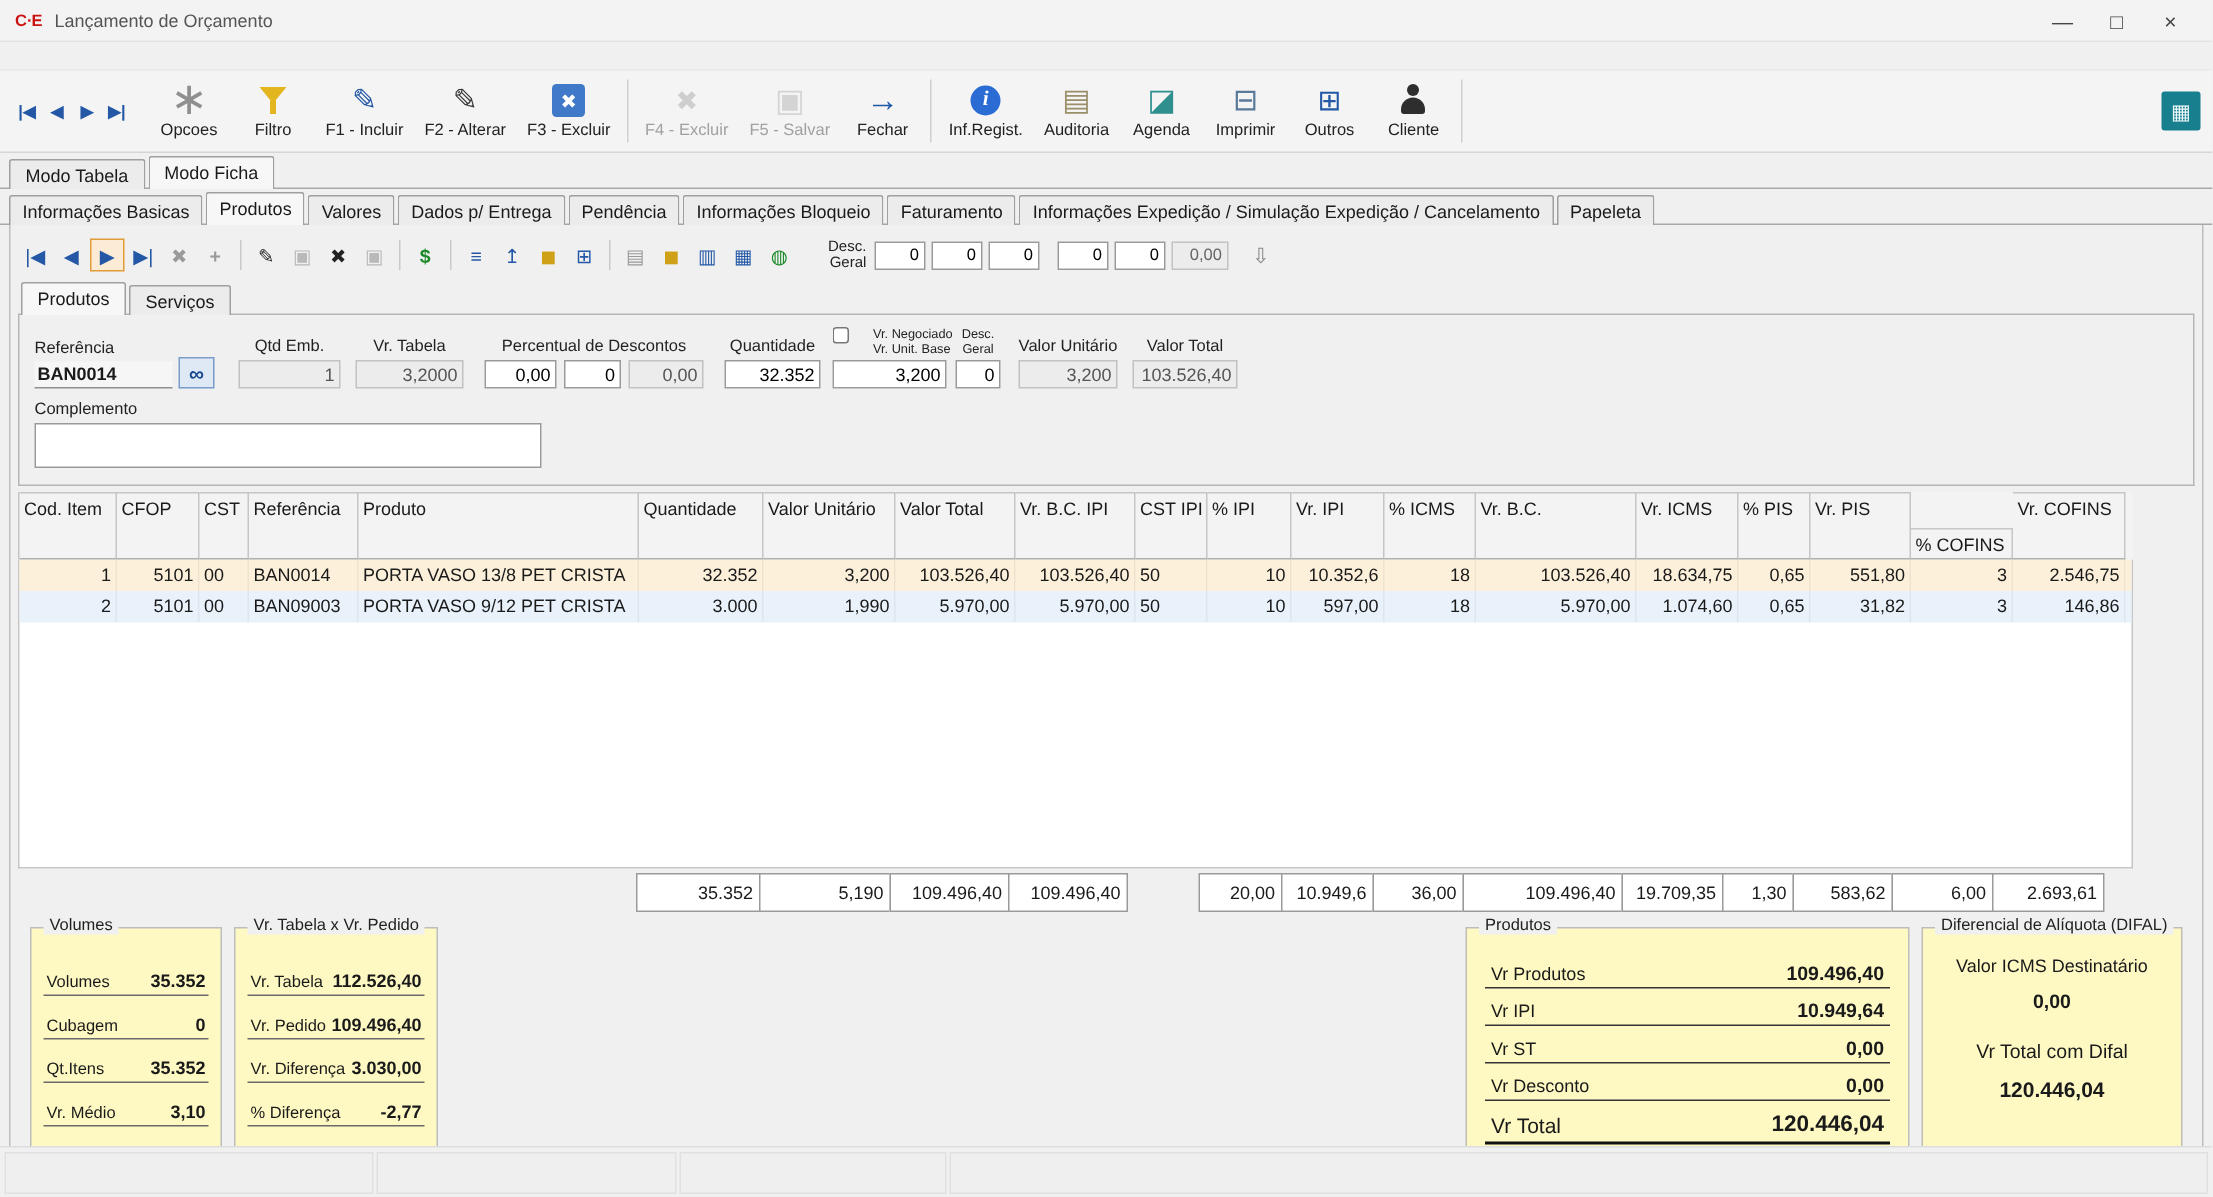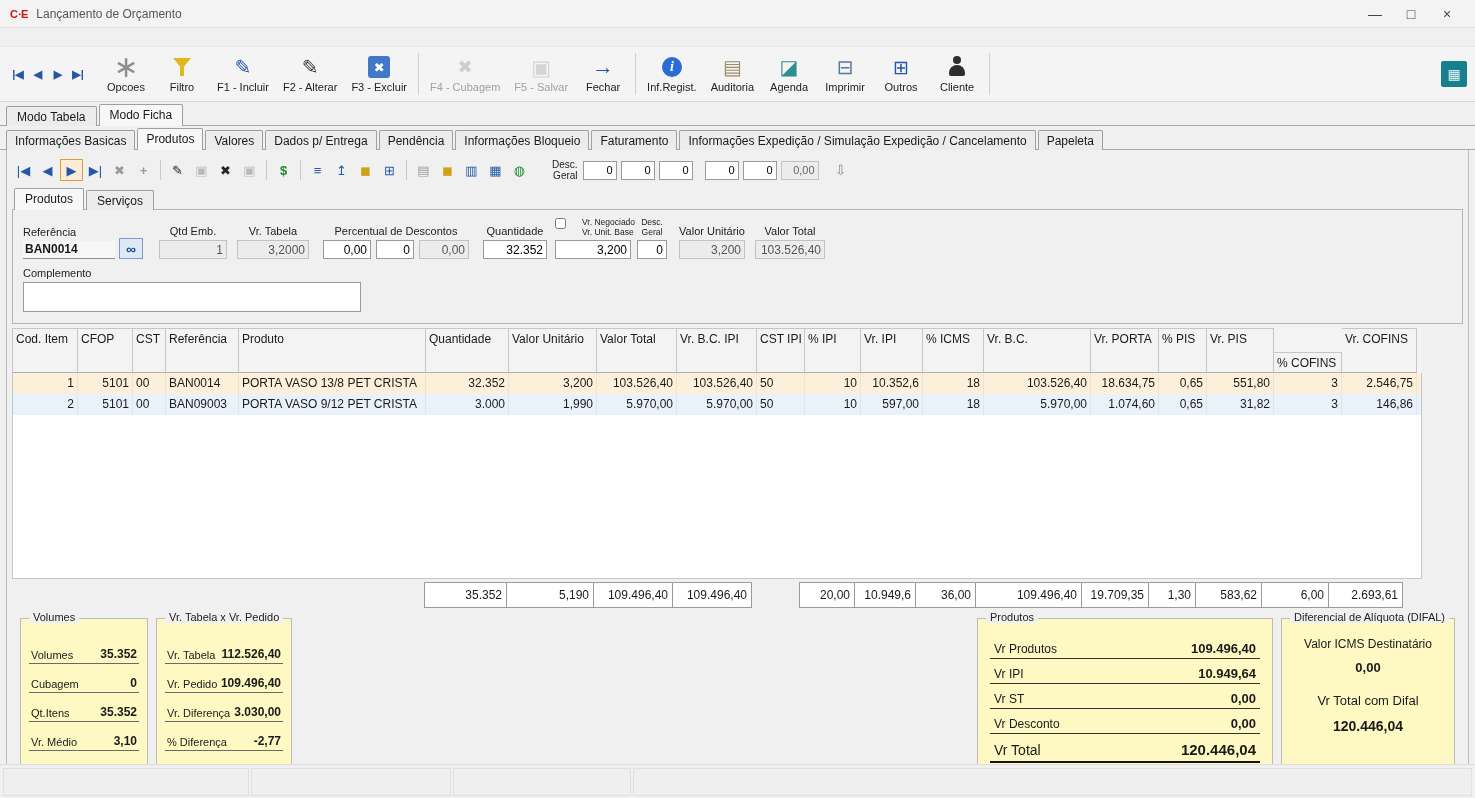--- a/index.html
+++ b/index.html
@@ -179,21 +179,21 @@
           <span class="tbic ic-alter"></span>
           <span class="tblabel">F2 - Alterar</span>
         </button>
         <button class="tbbtn">
           <span class="tbic ic-delete"></span>
           <span class="tblabel">F3 - Excluir</span>
         </button>
         <span class="tbsep"></span>
         <button class="tbbtn disabled">
           <span class="tbic ic-cancel"></span>
-          <span class="tblabel">F4 - Cubagem</span>
+          <span class="tblabel">F4 - Excluir</span>
         </button>
         <button class="tbbtn disabled">
           <span class="tbic ic-save"></span>
           <span class="tblabel">F5 - Salvar</span>
         </button>
         <button class="tbbtn">
           <span class="tbic ic-exit"></span>
           <span class="tblabel">Fechar</span>
         </button>
         <span class="tbsep"></span>
@@ -363,21 +363,21 @@
           <div class="gh-cell" style="width: 187px;">Produto</div>
           <div class="gh-cell" style="width: 83px;">Quantidade</div>
           <div class="gh-cell" style="width: 88px;">Valor Unitário</div>
           <div class="gh-cell" style="width: 80px;">Valor Total</div>
           <div class="gh-cell" style="width: 80px;">Vr. B.C. IPI</div>
           <div class="gh-cell" style="width: 48px;">CST IPI</div>
           <div class="gh-cell" style="width: 56px;">% IPI</div>
           <div class="gh-cell" style="width: 62px;">Vr. IPI</div>
           <div class="gh-cell" style="width: 61px;">% ICMS</div>
           <div class="gh-cell" style="width: 107px;">Vr. B.C.</div>
-          <div class="gh-cell" style="width: 68px;">Vr. PORTA</div>
+          <div class="gh-cell" style="width: 68px;">Vr. ICMS</div>
           <div class="gh-cell" style="width: 48px;">% PIS</div>
           <div class="gh-cell" style="width: 67px;">Vr. PIS</div>
           <div class="gh-cell" style="width: 68px; margin-top: 24px;">% COFINS</div>
           <div class="gh-cell" style="width: 75px;">Vr. COFINS</div>
         </div>
       <div class="gbody">
           <div class="g-row sel">
             <div class="g-cell right" style="width: 65px;">1</div>
             <div class="g-cell right" style="width: 55px;">5101</div>
             <div class="g-cell" style="width: 33px;">00</div>

